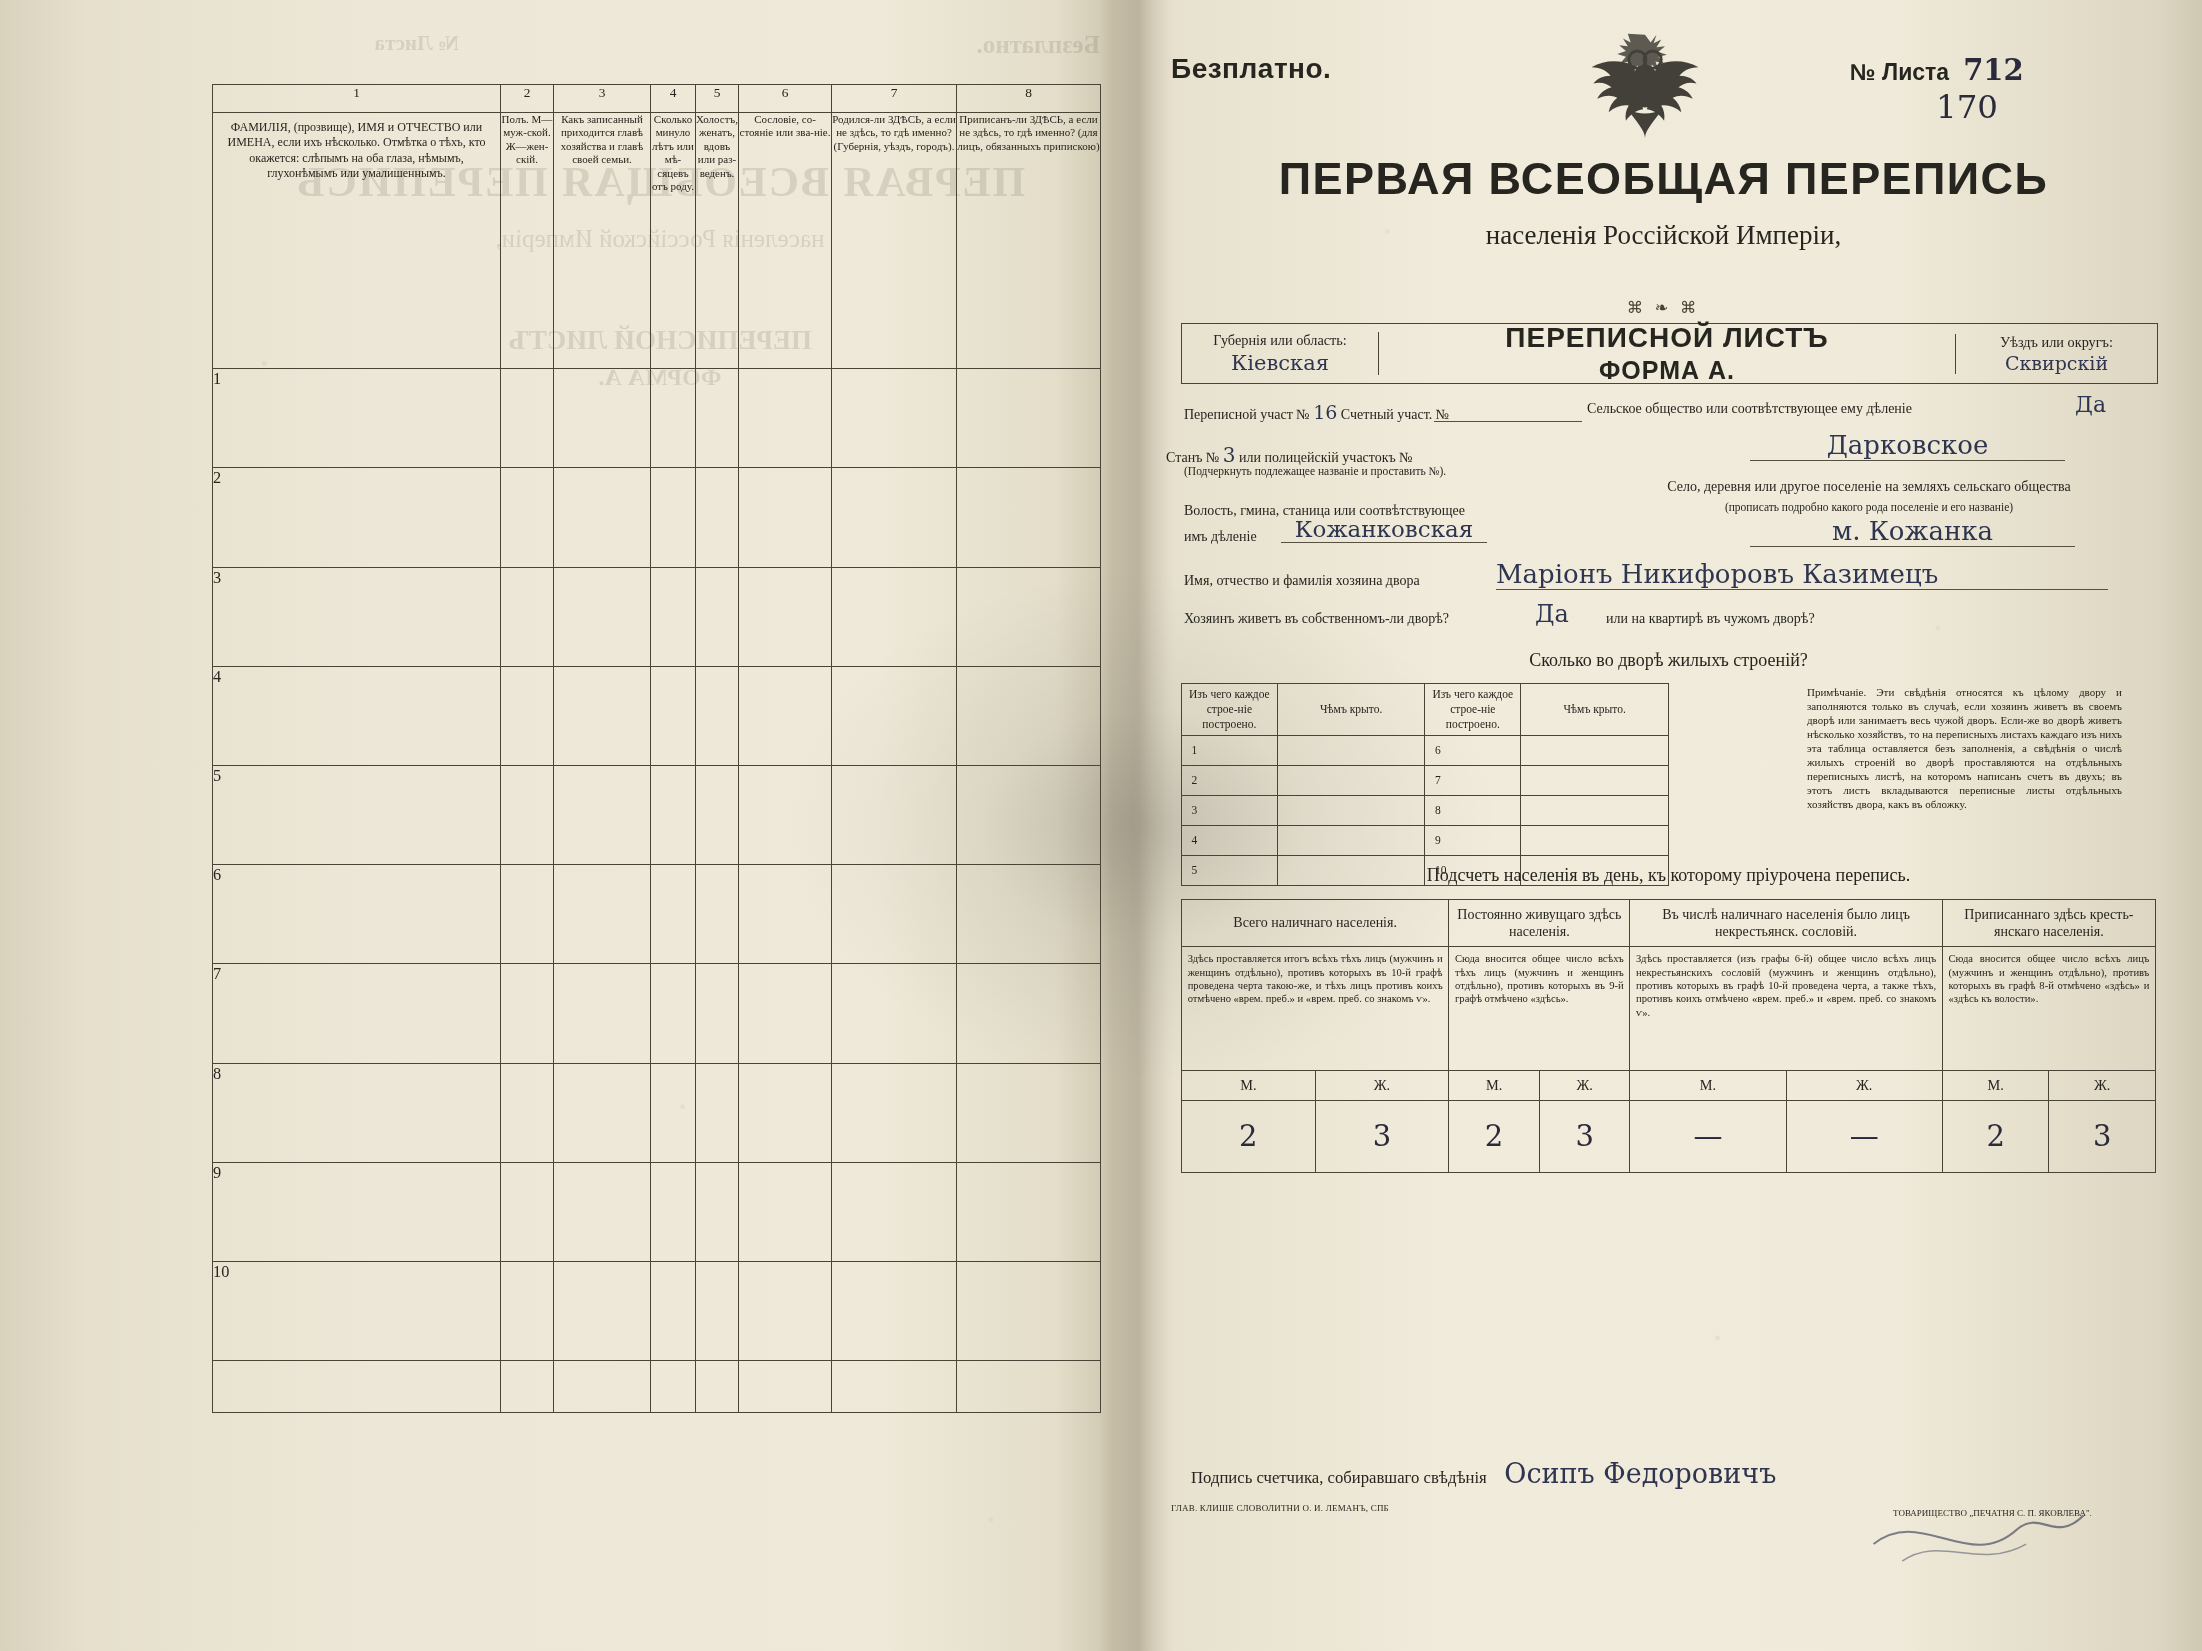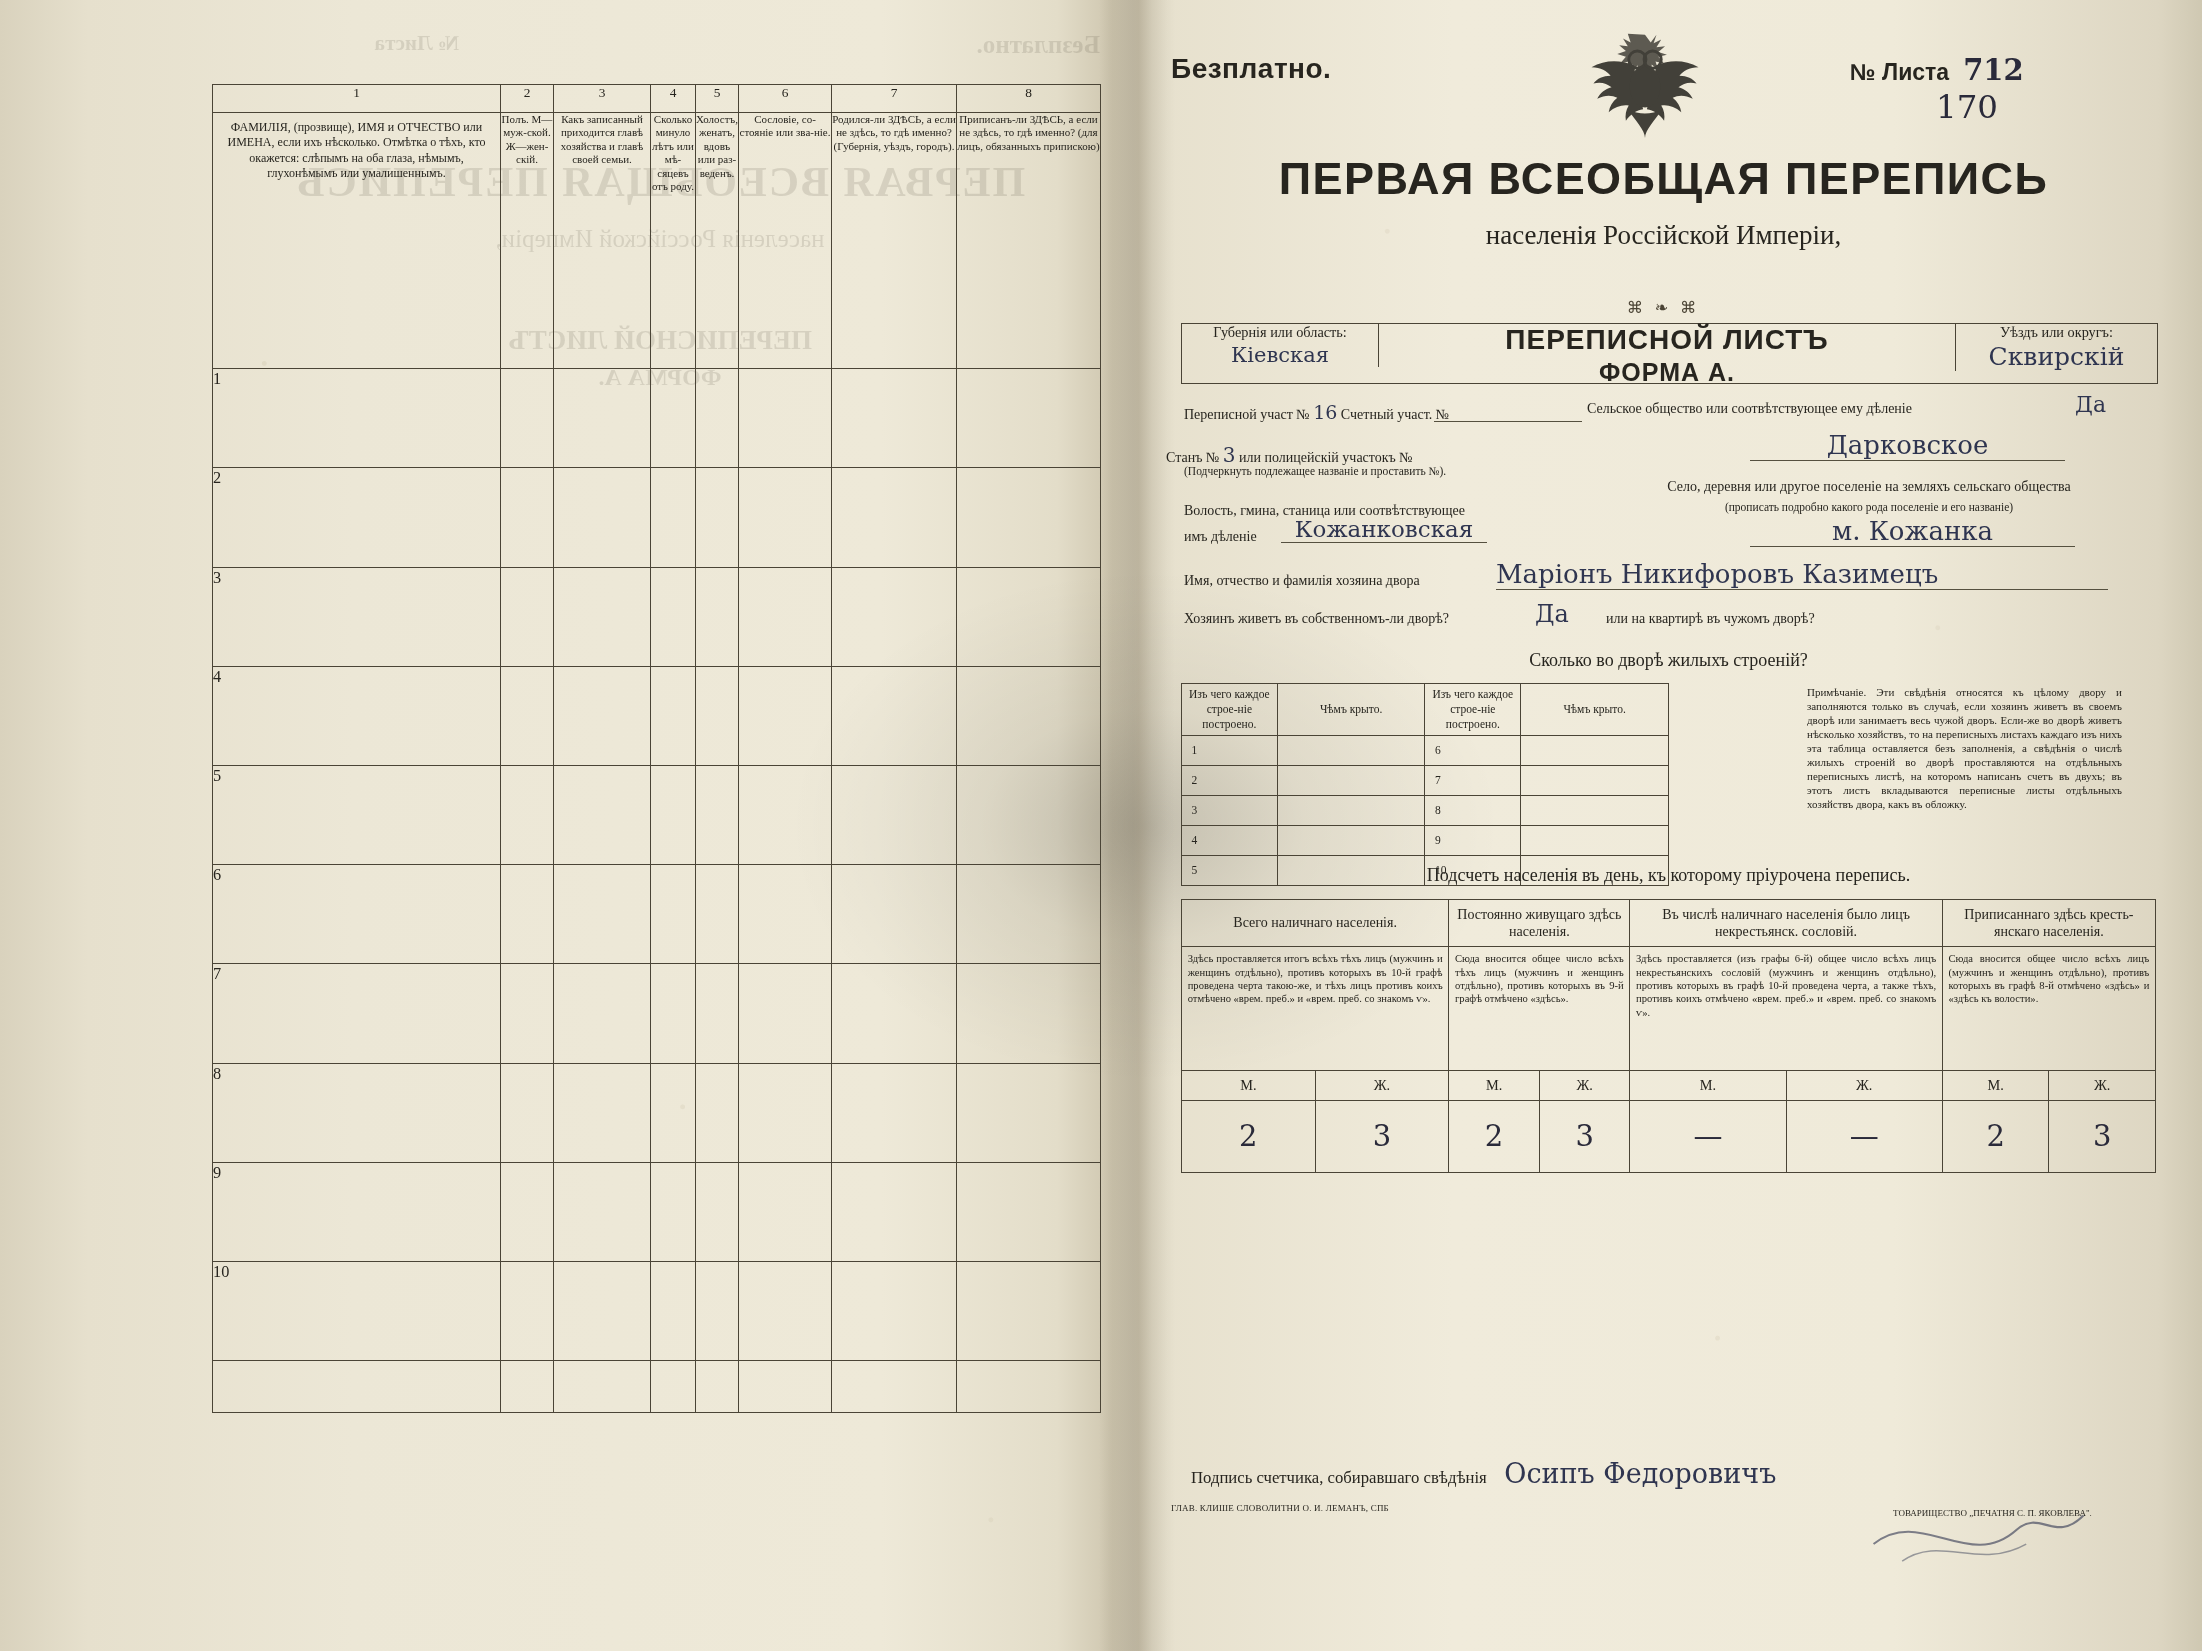--- a/index.html
+++ b/index.html
@@ -68,21 +68,21 @@
   .bigtitle{
     left:43px;top:153px;width:965px;text-align:center;
     font-family:"Liberation Sans",sans-serif;font-weight:bold;
     font-size:45px;letter-spacing:1.4px;
   }
   .subtitle1{left:43px;top:220px;width:965px;text-align:center;font-size:27px;}
   .subtitle2{left:43px;top:264px;width:965px;text-align:center;font-size:17.7px;font-family:"Liberation Sans",sans-serif;letter-spacing:0.4px;}
   .ornament{left:43px;top:298px;width:965px;text-align:center;font-size:16.3px;color:#4b4435;letter-spacing:3.8px;}
   .formbox{
     left:43px;top:323px;width:975px;height:59px;
-    border:1px solid #4a4436;display:flex;align-items:flex-start;
+    border:1px solid #4a4436;display:flex;align-items:center;
   }
   .formbox .cellL{width:196px;border-right:1px solid #4a4436;display:flex;align-items:center;justify-content:center;font-size:14.3px;}
   .formbox .cellC{flex:1;display:flex;flex-direction:column;align-items:center;justify-content:center;}
   .formbox .cellR{width:201px;border-left:1px solid #4a4436;display:flex;align-items:center;justify-content:center;font-size:14.3px;}
   .fa1{font-family:"Liberation Sans",sans-serif;font-weight:bold;font-size:28px;letter-spacing:1px;}
   .fa2{font-family:"Liberation Sans",sans-serif;font-weight:bold;font-size:25px;letter-spacing:1px;margin-top:1.9px;}
   .smalltxt{font-size:14px;line-height:1.35;}
   .tinytxt{font-size:11.5px;line-height:1.3;}
   table.grid{border-collapse:collapse;}
   table.grid td,table.grid th{border:1px solid #4a4436;}
@@ -295,21 +295,21 @@
           <div class="hand blue" style="font-size:21px;margin-top:1.9px;">Кіевская</div>
         </div>
       </div>
       <div class="cellC">
         <div class="fa1">ПЕРЕПИСНОЙ ЛИСТЪ</div>
         <div class="fa2">ФОРМА А.</div>
       </div>
       <div class="cellR">
         <div style="text-align:center;">
           <div>Уѣздъ или округъ:</div>
-          <div class="hand blue" style="font-size:25px;margin-top:1px;">Сквирскій</div>
+          <div class="hand blue" style="font-size:19px;margin-top:1px;">Сквирскій</div>
         </div>
       </div>
     </div>
 
     <div class="r smalltxt" style="left:46px;top:400px;width:382px;">
       <span>Переписной участ №</span>
       <span class="hand blue" style="font-size:19px;">16</span>
       <span>Счетный участ. №</span>
     </div>
     <div class="r" style="left:296px;top:421px;width:148px;border-bottom:1px solid #55503f;"></div>

